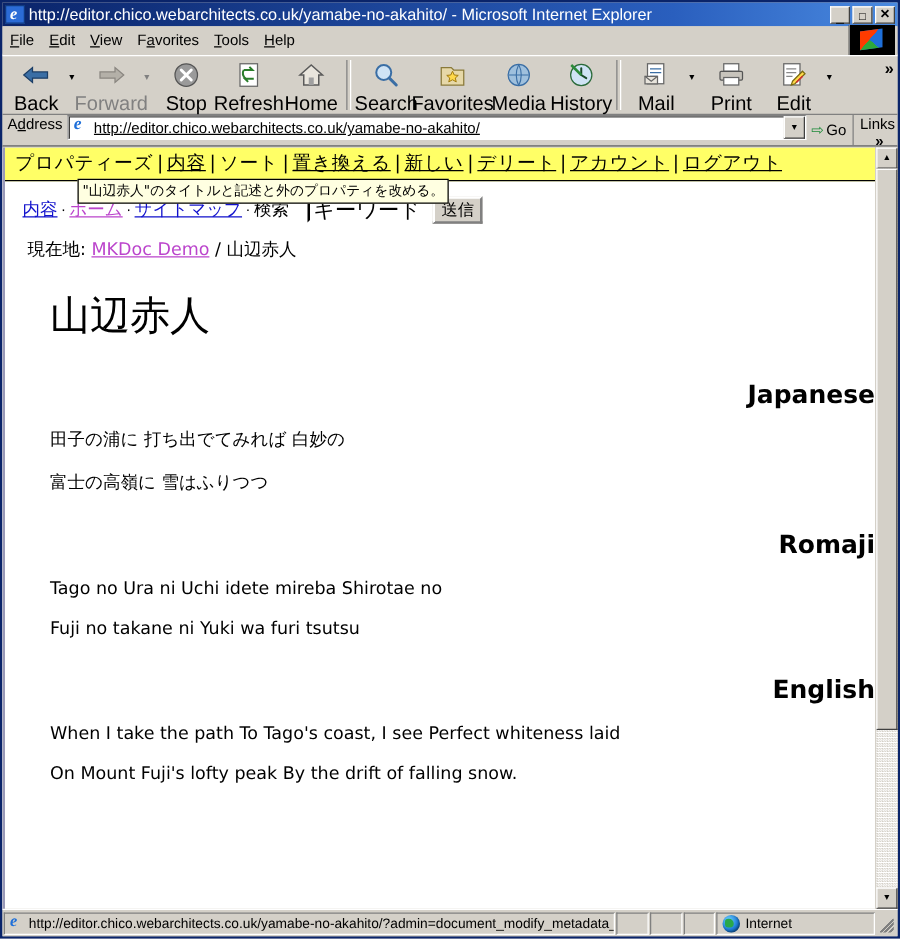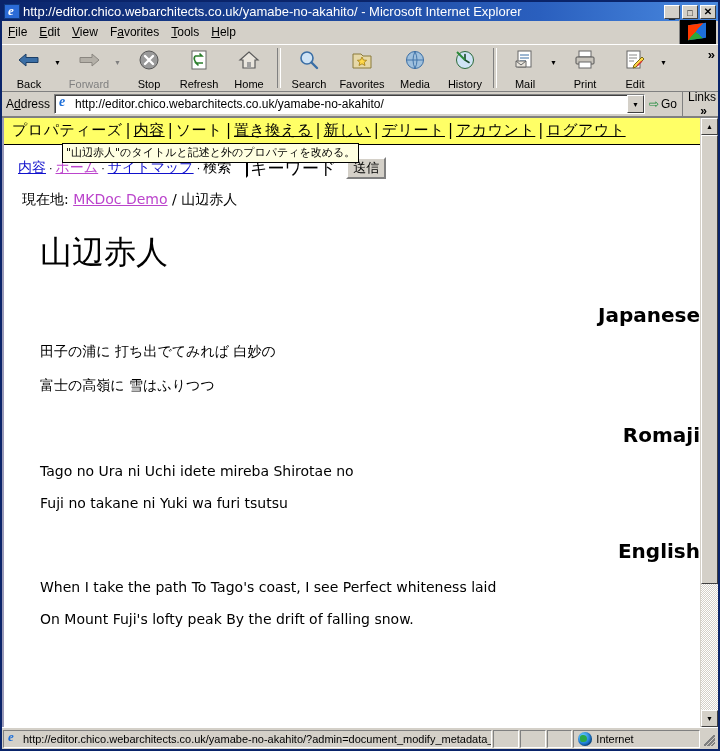--- a/index.html
+++ b/index.html
@@ -141,21 +141,21 @@
     color: #000;
     padding-top: 2px;
   }
   .tool.wide { width: 56px; }
   .tool .ico {
     width: 24px; height: 24px;
     display: flex; align-items: center; justify-content: center;
     font-size: 18px;
     line-height: 20px;
   }
-  .tool .lbl { font-size: 11px; line-height: 12px; margin-top: 6px; }
+  .tool .lbl { font-size: 16px; line-height: 12px; margin-top: 6px; }
   .tool.disabled .lbl { color: #808080; }
   .tool-sep {
     width: 2px;
     margin: 3px 3px;
     border-left: 1px solid #808080;
     border-right: 1px solid #ffffff;
   }
   .tool-arrow {
     display: flex; align-items: center;
     font-size: 7px; color: #000; width: 10px;
@@ -165,21 +165,20 @@
   #toolbar .chevrons {
     position: absolute; right: 3px; top: 2px;
     font-size: 13px; font-weight: bold; color: #000;
   }
 
   
   #addressbar {
     height: 24px;
     background: #d4d0c8;
     display: flex;
-    align-items: center;
     flex: 0 0 auto;
     border-bottom: 1px solid #808080;
     padding: 0 2px 0 4px;
   }
   #addressbar .addr-label {
     font-size: 12px; color: #000; margin-right: 4px; white-space: nowrap;
   }
   #addr-field {
     flex: 1 1 auto;
     height: 20px;
@@ -206,20 +205,21 @@
     color: #1e6fd9;
     font-family: "Liberation Serif", serif;
     font-style: italic; font-weight: bold; font-size: 14px;
   }
   #addr-text {
     flex: 1 1 auto;
     font-size: 12px;
     color: #000;
     white-space: nowrap;
     overflow: hidden;
+    text-decoration: underline;
   }
   #addr-drop {
     width: 17px; height: 18px;
     flex: 0 0 auto;
     background: #d4d0c8;
     border-top: 1px solid #ffffff;
     border-left: 1px solid #ffffff;
     border-right: 1px solid #404040;
     border-bottom: 1px solid #404040;
     box-sizing: border-box;

